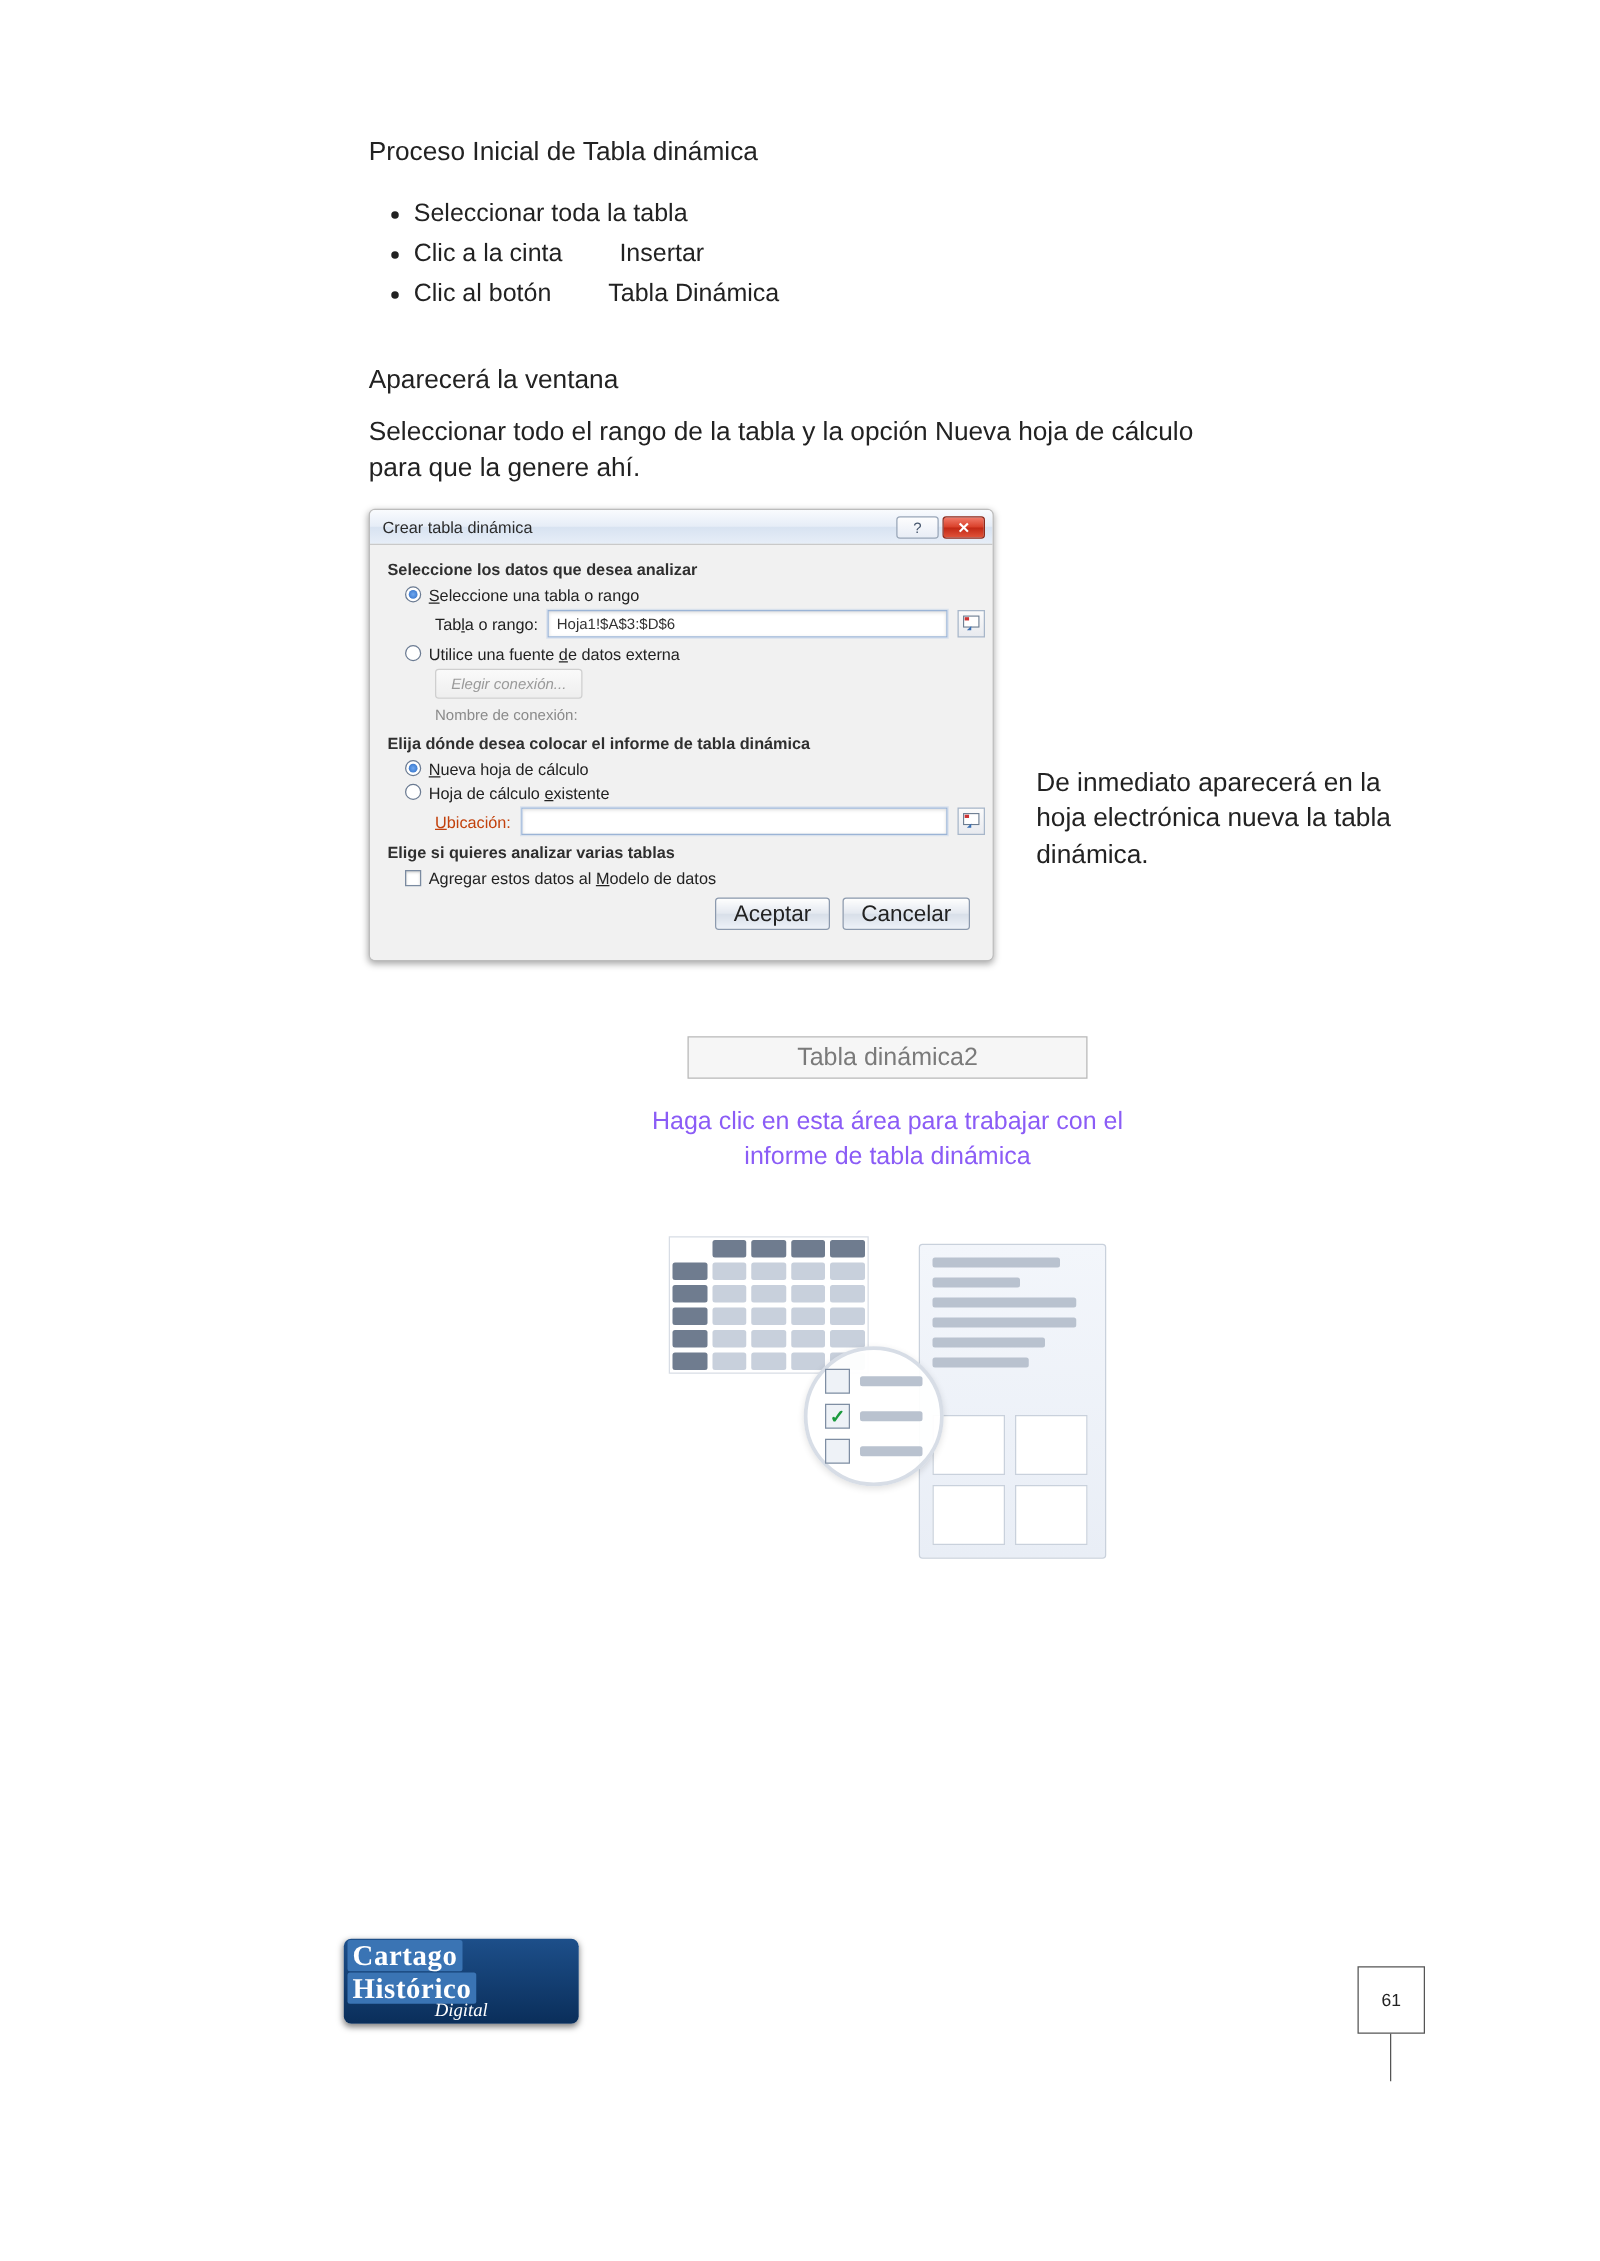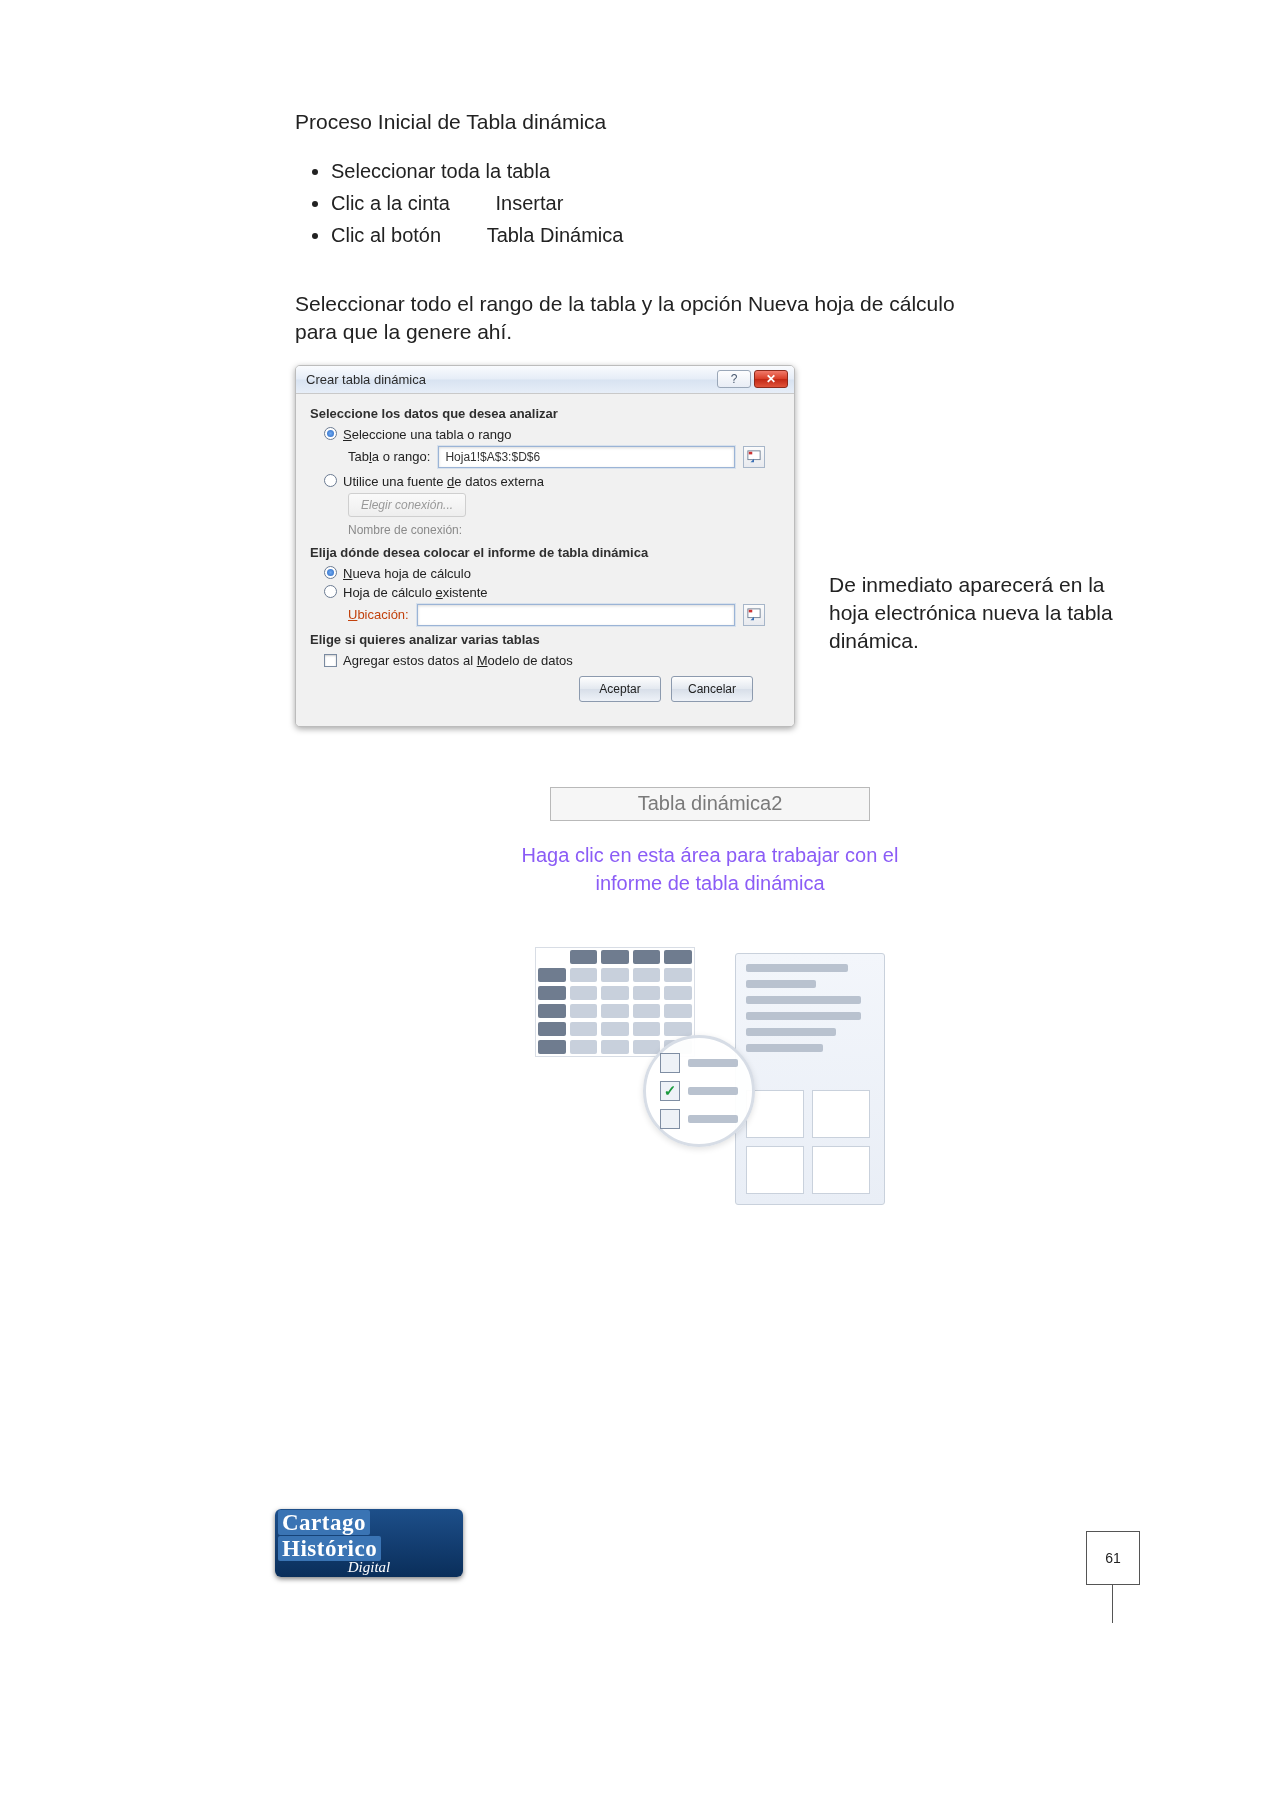--- a/index.html
+++ b/index.html
@@ -73,21 +73,21 @@
     display:flex; align-items:center; justify-content:center;
     font-size: 12px;
     color:#4a5a70;
     background: linear-gradient(#fdfdfe,#e8edf5);
   }
   .dlg-close {
     background: linear-gradient(#f17a6a,#d9402a 48%,#c22815 52%,#e0533a);
     border-color:#8d2a1c;
     color:#fff; font-weight:bold;
   }
-  .dlg-body { padding: 10px 29px 12px 14px; background:#f1f1f1; }
+  .dlg-body { padding: 10px 6px 12px 14px; background:#f1f1f1; }
   .sec-head { font-weight: 600; color:#2f2f2f; margin: 2px 0 6px 0; }
   .opt { display:flex; gap:6px; margin: 2px 0 4px 14px; color:#2f4a77; }
   .radio {
     width:13px; height:13px; border-radius:50%;
     border:1px solid #6b7b92; background:#fff; position:relative; display:inline-block;
   }
   .radio.checked::after {
     content:""; position:absolute; top:2px; left:2px; width:7px; height:7px;
     border-radius:50%; background:radial-gradient(#6fa8f0,#2c6bc4);
   }
@@ -120,21 +120,21 @@
     box-shadow: inset 0 1px 2px rgba(0,0,0,.2);
   }
   .dlg-footer {
     display:flex; justify-content:flex-end; gap:10px;
     padding:8px 12px 12px 0;
   }
   .win-btn {
     min-width:82px; height:26px; padding:0 14px;
     border:1px solid #8c9aae; border-radius:3px;
     background:linear-gradient(#fefefe,#e4e9f0 48%,#d8dfe9 52%,#eef2f8);
-    font-size:12px; color:#222;
+    font-size:18px; color:#222;
   }
   .side-note { width: 290px; font-size:21px; line-height:1.35; margin-top: 206px;}
   
   .pivot-wrap { margin: 60px 0 0 200px; width: 430px; text-align:center; }
   .pivot-title-box {
     margin: 0 auto 20px auto;
     width: 320px; height: 34px;
     border:1px solid #b9b9b9; background:#f6f6f6;
     display:flex; align-items:center; justify-content:center;
     color:#7a7a7a; font-size:20px;
@@ -215,20 +215,21 @@
   <ul class="steps">
     <li>Seleccionar toda la tabla</li>
     <li>
       <span>Clic a la cinta </span><span class="bold">Insertar</span>
     </li>
     <li>
       <span>Clic al botón </span><span class="bold">Tabla Dinámica</span>
     </li>
   </ul>
 
+  <div class="para" style="margin-top:40px">Aparecerá la ventana</div>
   <div class="para" style="max-width:690px">Seleccionar todo el rango de la tabla y la opción Nueva hoja de cálculo para que la genere ahí.</div>
 
   <div class="row">
 
     <div class="dialog">
       <div class="dlg-titlebar">
         <div class="dlg-title">Crear tabla dinámica</div>
         <div class="dlg-btns">
           <div class="dlg-help">?</div>
           <div class="dlg-close">✕</div>

